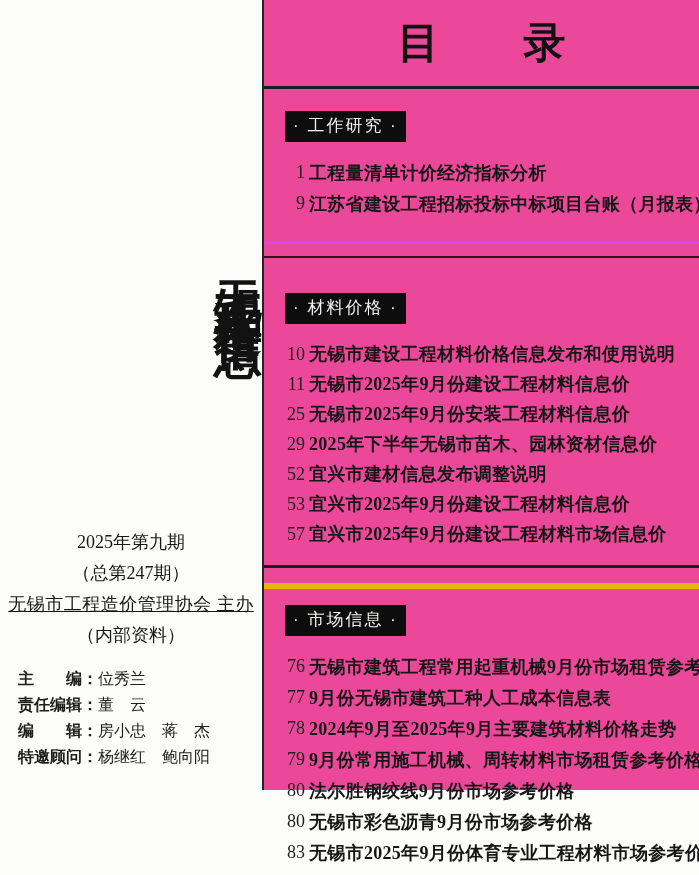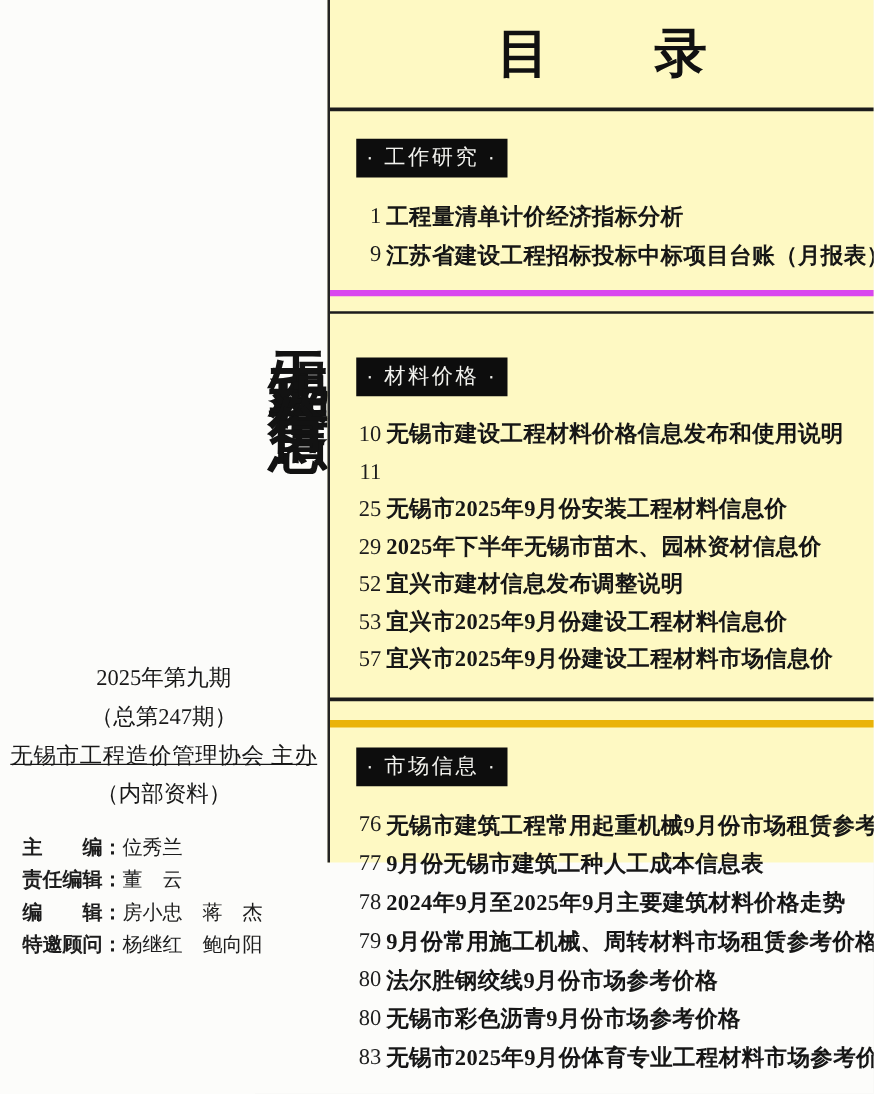--- a/index.html
+++ b/index.html
@@ -65,41 +65,41 @@
     line-height: 26px;
   }
   .staff-row { white-space: nowrap; }
   .staff-label { font-weight: bold; }
   .staff-value { }
 
   
   .right-col {
     position: absolute;
     left: 262px; top: 0;
-    width: 435px; height: 690px;
+    width: 435px; height: 790px;
     border-left: 2px solid #232323;
-    background: #fef9c3;
+    background: #ec4899;
   }
   .toc-header {
     height: 86px;
     border-bottom: 3px solid #1c1c1c;
     display: flex;
     align-items: center;
     justify-content: center;
   }
   .toc-title {
     font-size: 42px;
     font-weight: bold;
     color: #111;
   }
   .toc-section { position: relative; }
   .sec-work {
     padding-top: 22px;
-    padding-bottom: 13px;
-    border-bottom: 5px solid #d946ef;
+    padding-bottom: 23px;
+    border-bottom: 2px solid #d946ef;
   }
   .sec-material {
     margin-top: 12px;
     border-top: 2px solid #1c1c1c;
     border-bottom: 3px solid #1c1c1c;
     padding-top: 35px;
     padding-bottom: 16px;
   }
   .sec-market {
     margin-top: 15px;
@@ -191,20 +191,21 @@
 
     <div class="toc-section sec-material">
       <span class="sec-label">· 材料价格 ·</span>
       <div class="toc-items">
         <div class="toc-item">
           <span class="toc-page">10</span>
           <span class="toc-item-title">无锡市建设工程材料价格信息发布和使用说明</span>
         </div>
         <div class="toc-item">
           <span class="toc-page">11</span>
+          <span class="toc-item-title">无锡市2025年9月份建设工程材料信息价</span>
         </div>
         <div class="toc-item">
           <span class="toc-page">25</span>
           <span class="toc-item-title">无锡市2025年9月份安装工程材料信息价</span>
         </div>
         <div class="toc-item">
           <span class="toc-page">29</span>
           <span class="toc-item-title">2025年下半年无锡市苗木、园林资材信息价</span>
         </div>
         <div class="toc-item">

